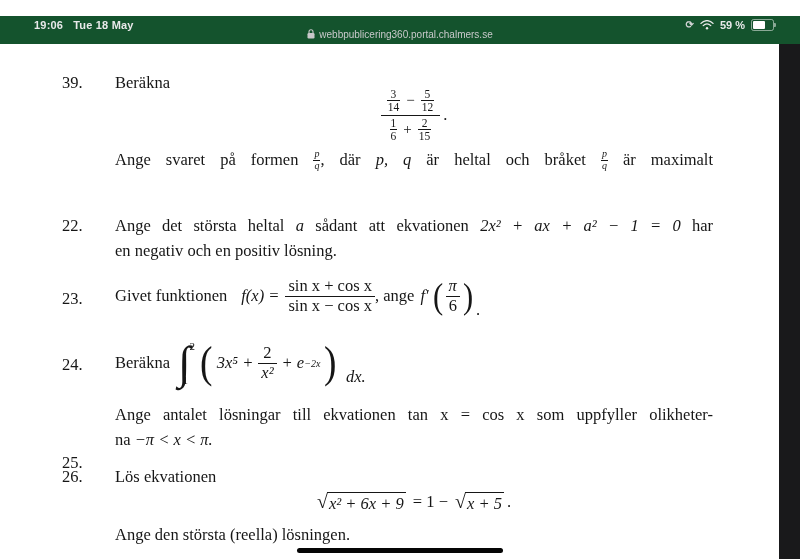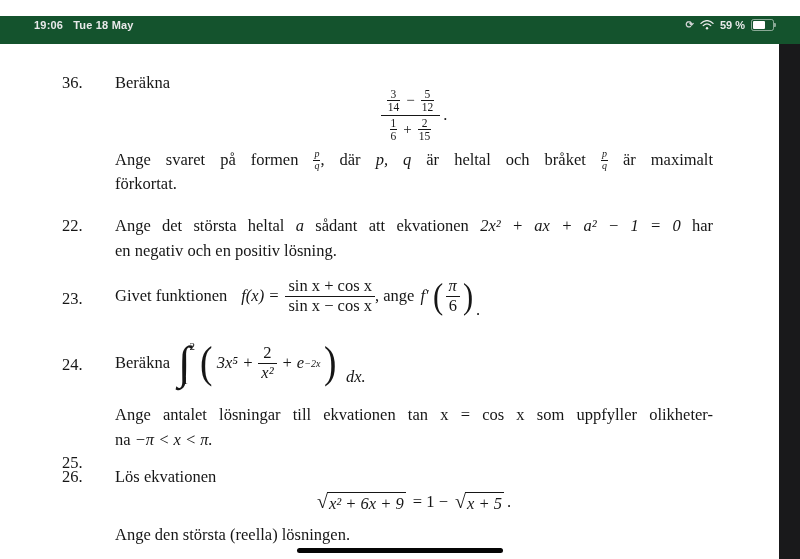--- a/index.html
+++ b/index.html
@@ -78,30 +78,36 @@
         <path d="M1 3.4 C2.7 1.5 4.7 .6 7 .6 C9.3 .6 11.3 1.5 13 3.4" stroke="#e9e9ea" stroke-width="1.3" fill="none" stroke-linecap="round"></path>
         <path d="M3.2 5.6 C4.3 4.5 5.5 3.9 7 3.9 C8.5 3.9 9.7 4.5 10.8 5.6" stroke="#e9e9ea" stroke-width="1.3" fill="none" stroke-linecap="round"></path>
         <circle cx="7" cy="8.2" r="1.2" fill="#e9e9ea"></circle>
       </svg>
       <span>59 %</span>
       <span class="battery">
           <span class="fill"></span>
           <span class="nub"></span>
         </span>
     </div>
+    <div class="sb-url">
+      <svg class="lock" width="8" height="10" viewBox="0 0 8 10">
+        <rect x="0.5" y="4" width="7" height="5.5" rx="1.2" fill="#c9c9cb"></rect>
+        <path d="M2 4 V2.8 C2 1.6 2.9 .8 4 .8 C5.1 .8 6 1.6 6 2.8 V4" stroke="#c9c9cb" stroke-width="1.1" fill="none"></path>
+      </svg><span>webbpublicering360.portal.chalmers.se</span>
+    </div>
   </div>
 
   <div class="right-gutter"></div>
 
   <div class="doc">
 
     <div class="abs" style="left:112px; top:18px;">varje rätt svar)</div>
     <div class="header-rule"></div>
 
-    <span class="pnum" style="top:73px;">36.</span>
+    <span class="pnum" style="top:73px;">39.</span>
     <div class="abs" style="left:115px; top:73px;">Beräkna</div>
 
     <div class="abs body-col cline" style="top:88px; height:54px;">
       <span class="bigfrac">
         <span class="row">
           <span class="sfrac">
               <span class="fn">3</span>
               <span class="fd">14</span>
             </span>
           <span class="op">−</span>
@@ -126,21 +132,20 @@
     </div>
 
     <div class="abs body-col jline" style="top:149px;">
       <span>Ange svaret på formen</span>
       <span class="sfrac it"><span class="fn">p</span><span class="fd">q</span></span><span>, där</span>
       <span class="it">p, q</span>
       <span>är heltal och bråket</span>
       <span class="sfrac it"><span class="fn">p</span><span class="fd">q</span></span>
       <span>är maximalt</span>
     </div>
-    <div class="abs body-col" style="top:174px;">förkortat.</div>
 
     <span class="pnum" style="top:216px;">22.</span>
     <div class="abs body-col jline" style="top:216px;">
       <span>Ange det största heltal</span>
       <span class="it">a</span>
       <span>sådant att ekvationen</span>
       <span class="it">2x² + ax + a² − 1 = 0</span>
       <span>har</span>
     </div>
     <div class="abs body-col" style="top:241px;">en negativ och en positiv lösning.</div>

